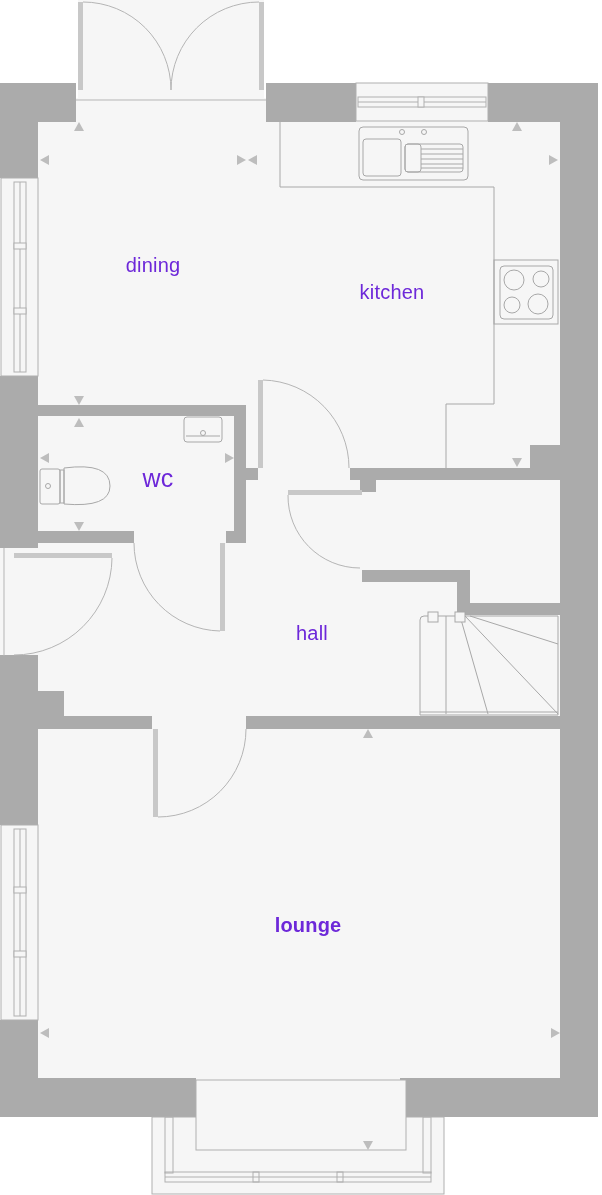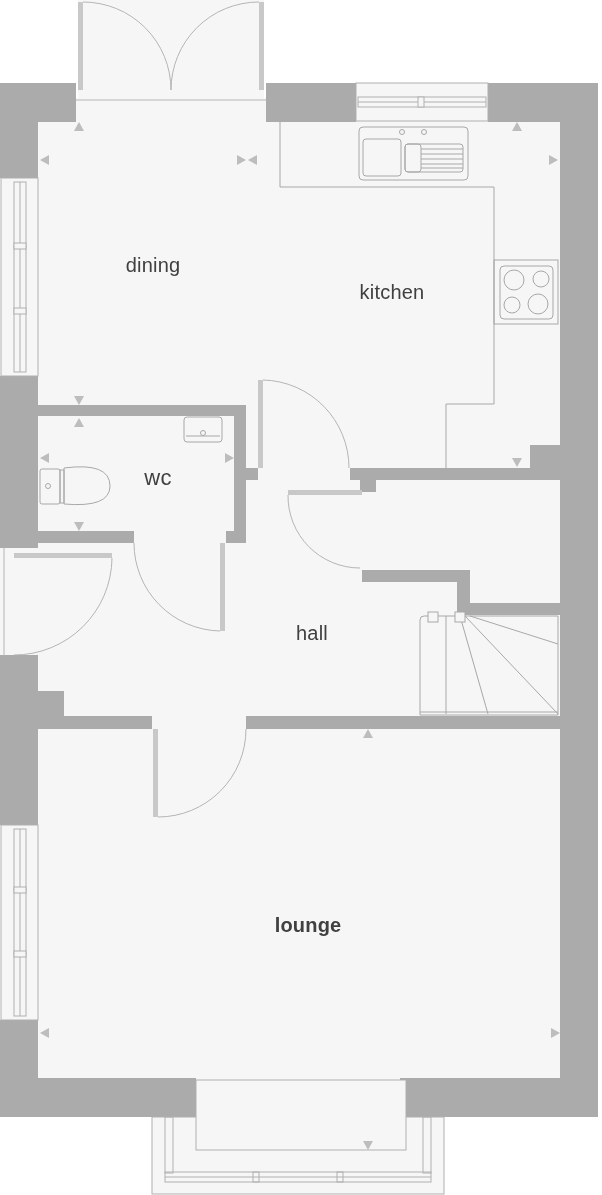--- a/index.html
+++ b/index.html
@@ -2,21 +2,21 @@
 <html><head>
   <meta charset="utf-8">
   <style>
     html, body { margin: 0; padding: 0; background: #ffffff; }
     body { width: 602px; height: 1195px; position: relative; overflow: hidden; }
     #plan { position: absolute; left: 0; top: 0; width: 602px; height: 1195px; }
     .room-label {
       position: absolute;
       font-family: "Liberation Sans", sans-serif;
       font-size: 20px;
-      color: #404040;
+      color: #6d28d9;
       transform: translate(-50%, -50%);
       white-space: nowrap;
       letter-spacing: 0.2px;
     }
   </style>
 </head>
 <body>
 
 <svg id="plan" viewBox="0 0 602 1195" xmlns="http://www.w3.org/2000/svg">
 
@@ -189,15 +189,15 @@
     <polygon points="517,467 512,458 522,458"></polygon>
     <polygon points="368,729 363,738 373,738"></polygon>
     <polygon points="40,1033 49,1028 49,1038"></polygon>
     <polygon points="560,1033 551,1028 551,1038"></polygon>
     <polygon points="368,1150 363,1141 373,1141"></polygon>
   </g>
 </svg>
 
 <div class="room-label" style="left:153px; top:265px;">dining</div>
 <div class="room-label" style="left:392px; top:292px;text-align:center;">kitchen</div>
-<div class="room-label" style="left:158px; top:478px; font-size:22px;">wc</div>
+<div class="room-label" style="left:158px; top:478px; font-size:25px;">wc</div>
 <div class="room-label" style="left:296px; top:633px;margin-left:16px;">hall</div>
 <div class="room-label" style="left:308px; top:925px;font-weight:bold;">lounge</div>
 
 </body></html>

